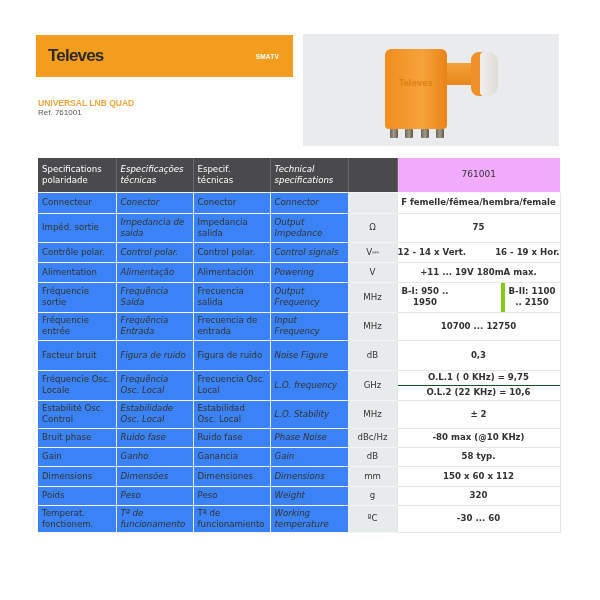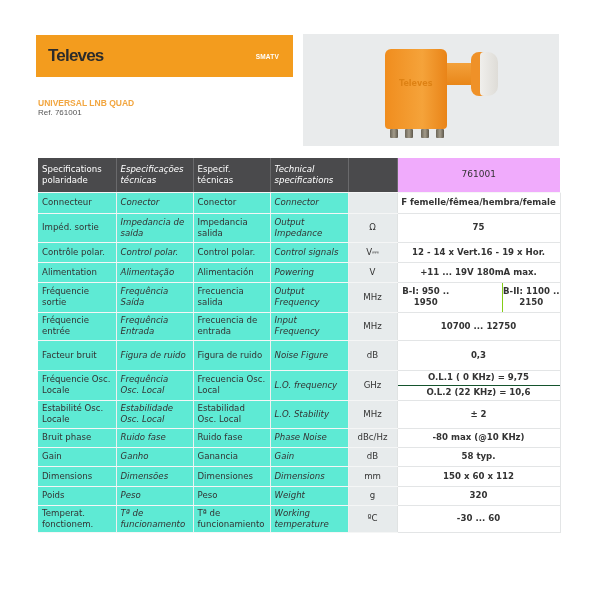--- a/index.html
+++ b/index.html
@@ -24,28 +24,28 @@
   .lnb-cap { position: absolute; left: 177px; top: 18px; width: 18px; height: 44px; background: linear-gradient(90deg,#f0efec,#dedcd7); border-radius: 4px 10px 10px 4px; }
   .lnb-logo { position: absolute; left: 96px; top: 45px; font-size: 8px; color: #de8214; font-weight: bold; }
   .lnb-ports { position: absolute; left: 87px; top: 95px; width: 54px; height: 9px; display: flex; justify-content: space-between; }
   .lnb-port { width: 8px; height: 9px; background: linear-gradient(90deg,#6b6558,#a39b8a,#5d574b); border-radius: 1px; }
 
   .spec-table { position: absolute; left: 38px; top: 158px; width: 522px; border-collapse: collapse; table-layout: fixed; }
   .spec-table td, .spec-table th { font-size: 8.6px; line-height: 11px; vertical-align: middle; border-bottom: 1px solid #f5f6f6; }
   .spec-table th { background: #4a4a4c; color: #ffffff; font-weight: normal; text-align: left; padding: 2px 4px; border-right: 1px solid #6a6a6c; height: 34px; }
   .spec-table th.italic { font-style: italic; margin-left: 32px; }
   .spec-table th.ref-head { background: #f0abfc; color: #333; text-align: center; border-right: none; font-size: 9px; }
-  .spec-table td.lbl { background: #5eead4; padding: 2px 4px; border-right: 1px solid #eef0f0; color: #333; }
+  .spec-table td.lbl { background: #3b82f6; padding: 2px 4px; border-right: 1px solid #eef0f0; color: #333; }
   .spec-table td.lbl.italic { font-style: italic; }
   .spec-table td.unit { background: #e7ebec; text-align: center; color: #333; border-right: 1px solid #e0e3e3; }
   .spec-table td.val { background: #ffffff; text-align: center; color: #333; border-bottom: 1px solid #e3e5e6; border-right: 1px solid #e3e5e6; font-weight: bold; }
   .val-split { display: flex; width: 100%; height: 100%; gap: 48px; }
   .val-split span { flex: 1; display: flex; align-items: center; justify-content: center; }
-  .val-split span + span { border-left: 1px solid #84cc16; }
-  .val-split-sp { display: flex; justify-content: center; }
+  .val-split span + span { border-left: 4px solid #84cc16; }
+  .val-split-sp { display: flex; justify-content: space-between; }
   .val-stack { display: flex; flex-direction: column; height: 100%; }
   .val-stack span { flex: 1; display: flex; align-items: center; justify-content: center; }
   .val-stack span + span { border-top: 1px solid #14532d; }
 </style>
 </head>
 <body>
 
 <div class="brand-bar">
   <span class="brand-logo">Televes</span>
   <span class="brand-tag">SMATV</span>
@@ -161,21 +161,21 @@
       <td class="lbl italic">L.O. frequency</td>
       <td class="unit">GHz</td>
       <td class="val" style="padding:0">
         <div class="val-stack" style="height:29px">
           <span>O.L.1 ( 0 KHz) = 9,75</span>
           <span>O.L.2 (22 KHz) = 10,6</span>
         </div>
       </td>
     </tr>
     <tr style="height:28px">
-      <td class="lbl">Estabilité Osc. Locale</td>
+      <td class="lbl">Estabilité Osc. Control</td>
       <td class="lbl italic">Estabilidade Osc. Local</td>
       <td class="lbl">Estabilidad Osc. Local</td>
       <td class="lbl italic">L.O. Stability</td>
       <td class="unit">MHz</td>
       <td class="val">± 2</td>
     </tr>
     <tr style="height:19px">
       <td class="lbl">Bruit phase</td>
       <td class="lbl italic">Ruido fase</td>
       <td class="lbl">Ruido fase</td>

